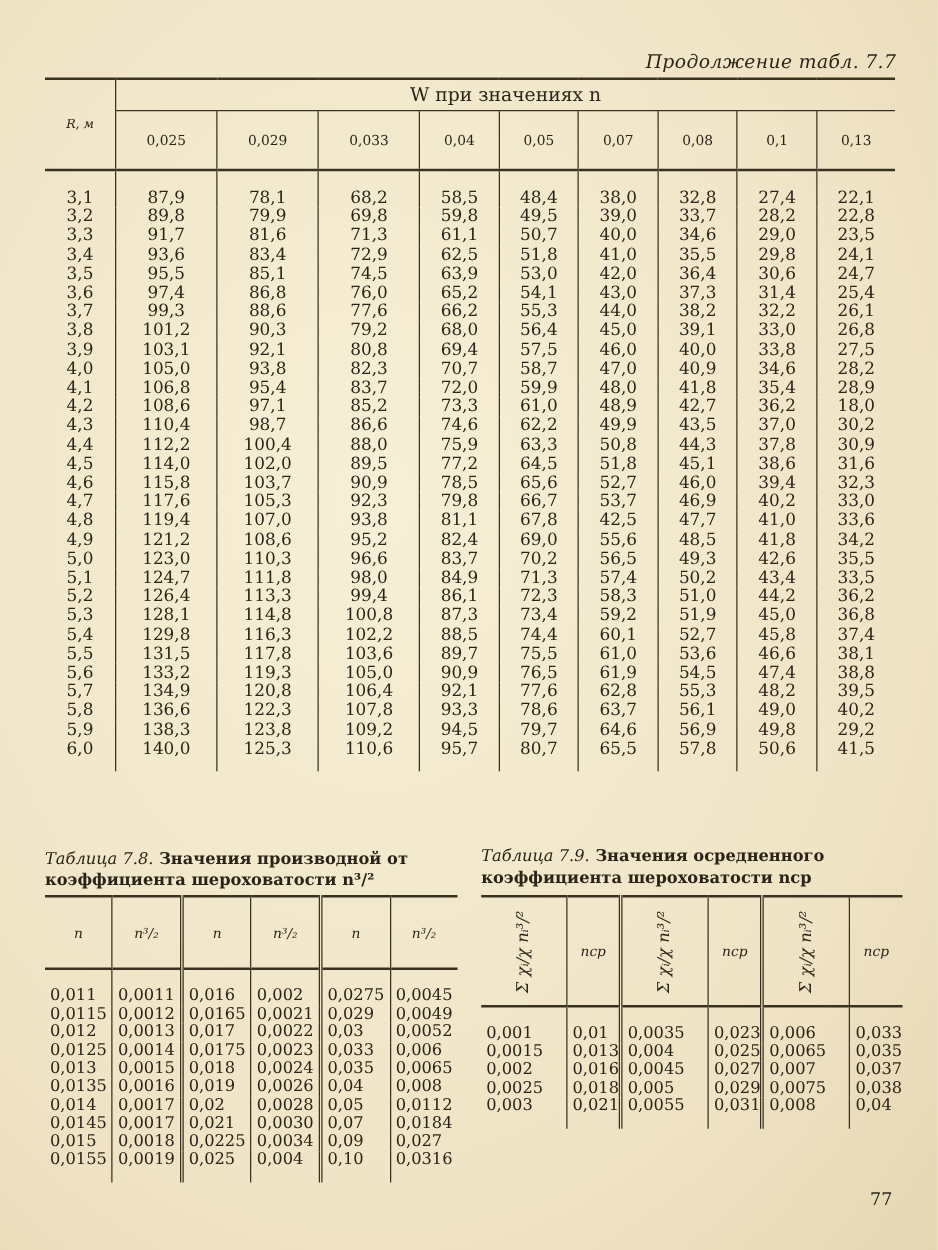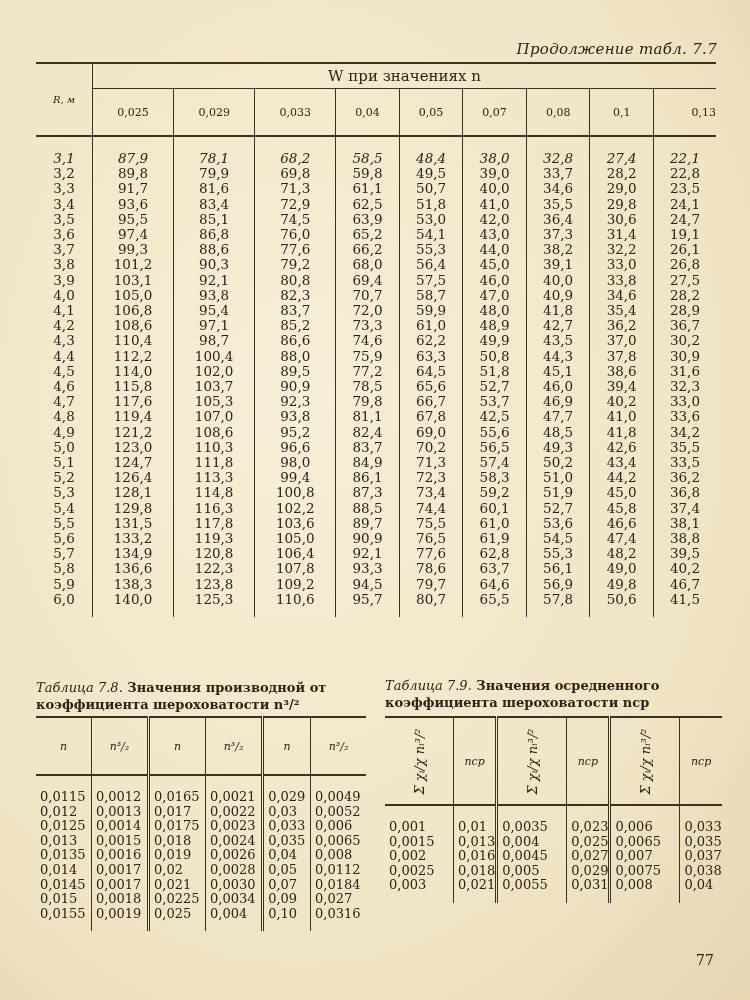--- a/index.html
+++ b/index.html
@@ -16,24 +16,24 @@
     position: absolute; right: 33px; top: 40px;
     font-style: italic; font-size: 15px; letter-spacing: 0.3px;
   }
   
   .t77 { position: absolute; left: 36px; top: 62px; width: 680px; border-collapse: collapse; }
   .t77 th, .t77 td { padding: 0; text-align: center; font-weight: normal; }
   .t77 thead tr.top th { border-top: 2px solid #3a3220; }
   .t77 th.rcol { width: 56px; font-style: italic; font-size: 10px; border-right: 1.5px solid #3a3220; border-bottom: 2px solid #3a3220; }
   .t77 th.wgroup { height: 24px; font-size: 15px; border-bottom: 1px solid #3a3220; }
   .t77 th.ncol { height: 46px; font-size: 11px; border-right: 1px solid #3a3220; border-bottom: 2px solid #3a3220; }
-  .t77 th.ncol:last-child { border-right: none; text-align: right; }
+  .t77 th.ncol:last-child { border-right: none; }
   .t77 tbody td { font-size: 13.5px; line-height: 15.2px; border-right: 1.5px solid #3a3220; }
   .t77 tbody td:last-child { border-right: none; }
-  .t77 tbody tr:first-child td { padding-top: 14px; font-style: italic; }
+  .t77 tbody tr:first-child td { padding-top: 14px; }
   .t77 tbody tr:last-child td { padding-bottom: 10px; }
   
   .caption { position: absolute; font-size: 13px; line-height: 17px; font-weight: bold; }
   .caption i { font-weight: normal; }
   .t78 { position: absolute; left: 36px; top: 716px; width: 330px; border-collapse: collapse; }
   .t79 { position: absolute; left: 385px; top: 716px; width: 335px; border-collapse: collapse; }
   .t78 th, .t79 th { font-weight: normal; font-style: italic; font-size: 11px; border-top: 2px solid #3a3220; border-bottom: 2px solid #3a3220; }
   .t78 th { height: 54px; }
   .t79 th { height: 84px; }
   .t78 td, .t79 td { font-size: 13px; line-height: 14.6px; padding: 0 0 0 4px; text-align: left; }
@@ -133,21 +133,21 @@
         <tr>
           <td>3,6</td>
           <td>97,4</td>
           <td>86,8</td>
           <td>76,0</td>
           <td>65,2</td>
           <td>54,1</td>
           <td>43,0</td>
           <td>37,3</td>
           <td>31,4</td>
-          <td>19,1</td>
+          <td>25,4</td>
         </tr>
         <tr>
           <td>3,7</td>
           <td>99,3</td>
           <td>88,6</td>
           <td>77,6</td>
           <td>66,2</td>
           <td>55,3</td>
           <td>44,0</td>
           <td>38,2</td>
@@ -205,21 +205,21 @@
         <tr>
           <td>4,2</td>
           <td>108,6</td>
           <td>97,1</td>
           <td>85,2</td>
           <td>73,3</td>
           <td>61,0</td>
           <td>48,9</td>
           <td>42,7</td>
           <td>36,2</td>
-          <td>36,7</td>
+          <td>18,0</td>
         </tr>
         <tr>
           <td>4,3</td>
           <td>110,4</td>
           <td>98,7</td>
           <td>86,6</td>
           <td>74,6</td>
           <td>62,2</td>
           <td>49,9</td>
           <td>43,5</td>
@@ -409,21 +409,21 @@
         <tr>
           <td>5,9</td>
           <td>138,3</td>
           <td>123,8</td>
           <td>109,2</td>
           <td>94,5</td>
           <td>79,7</td>
           <td>64,6</td>
           <td>56,9</td>
           <td>49,8</td>
-          <td>46,7</td>
+          <td>29,2</td>
         </tr>
         <tr>
           <td>6,0</td>
           <td>140,0</td>
           <td>125,3</td>
           <td>110,6</td>
           <td>95,7</td>
           <td>80,7</td>
           <td>65,5</td>
           <td>57,8</td>
@@ -443,20 +443,28 @@
           <th>n</th>
           <th class="bl">n³/₂</th>
           <th class="dbl">n</th>
           <th class="bl">n³/₂</th>
           <th class="dbl">n</th>
           <th class="bl">n³/₂</th>
         </tr>
       </thead>
     <tbody id="t78-body">
         <tr>
+          <td>0,011</td>
+          <td class="bl">0,0011</td>
+          <td class="dbl">0,016</td>
+          <td class="bl">0,002</td>
+          <td class="dbl">0,0275</td>
+          <td class="bl">0,0045</td>
+        </tr>
+        <tr>
           <td>0,0115</td>
           <td class="bl">0,0012</td>
           <td class="dbl">0,0165</td>
           <td class="bl">0,0021</td>
           <td class="dbl">0,029</td>
           <td class="bl">0,0049</td>
         </tr>
         <tr>
           <td>0,012</td>
           <td class="bl">0,0013</td>

